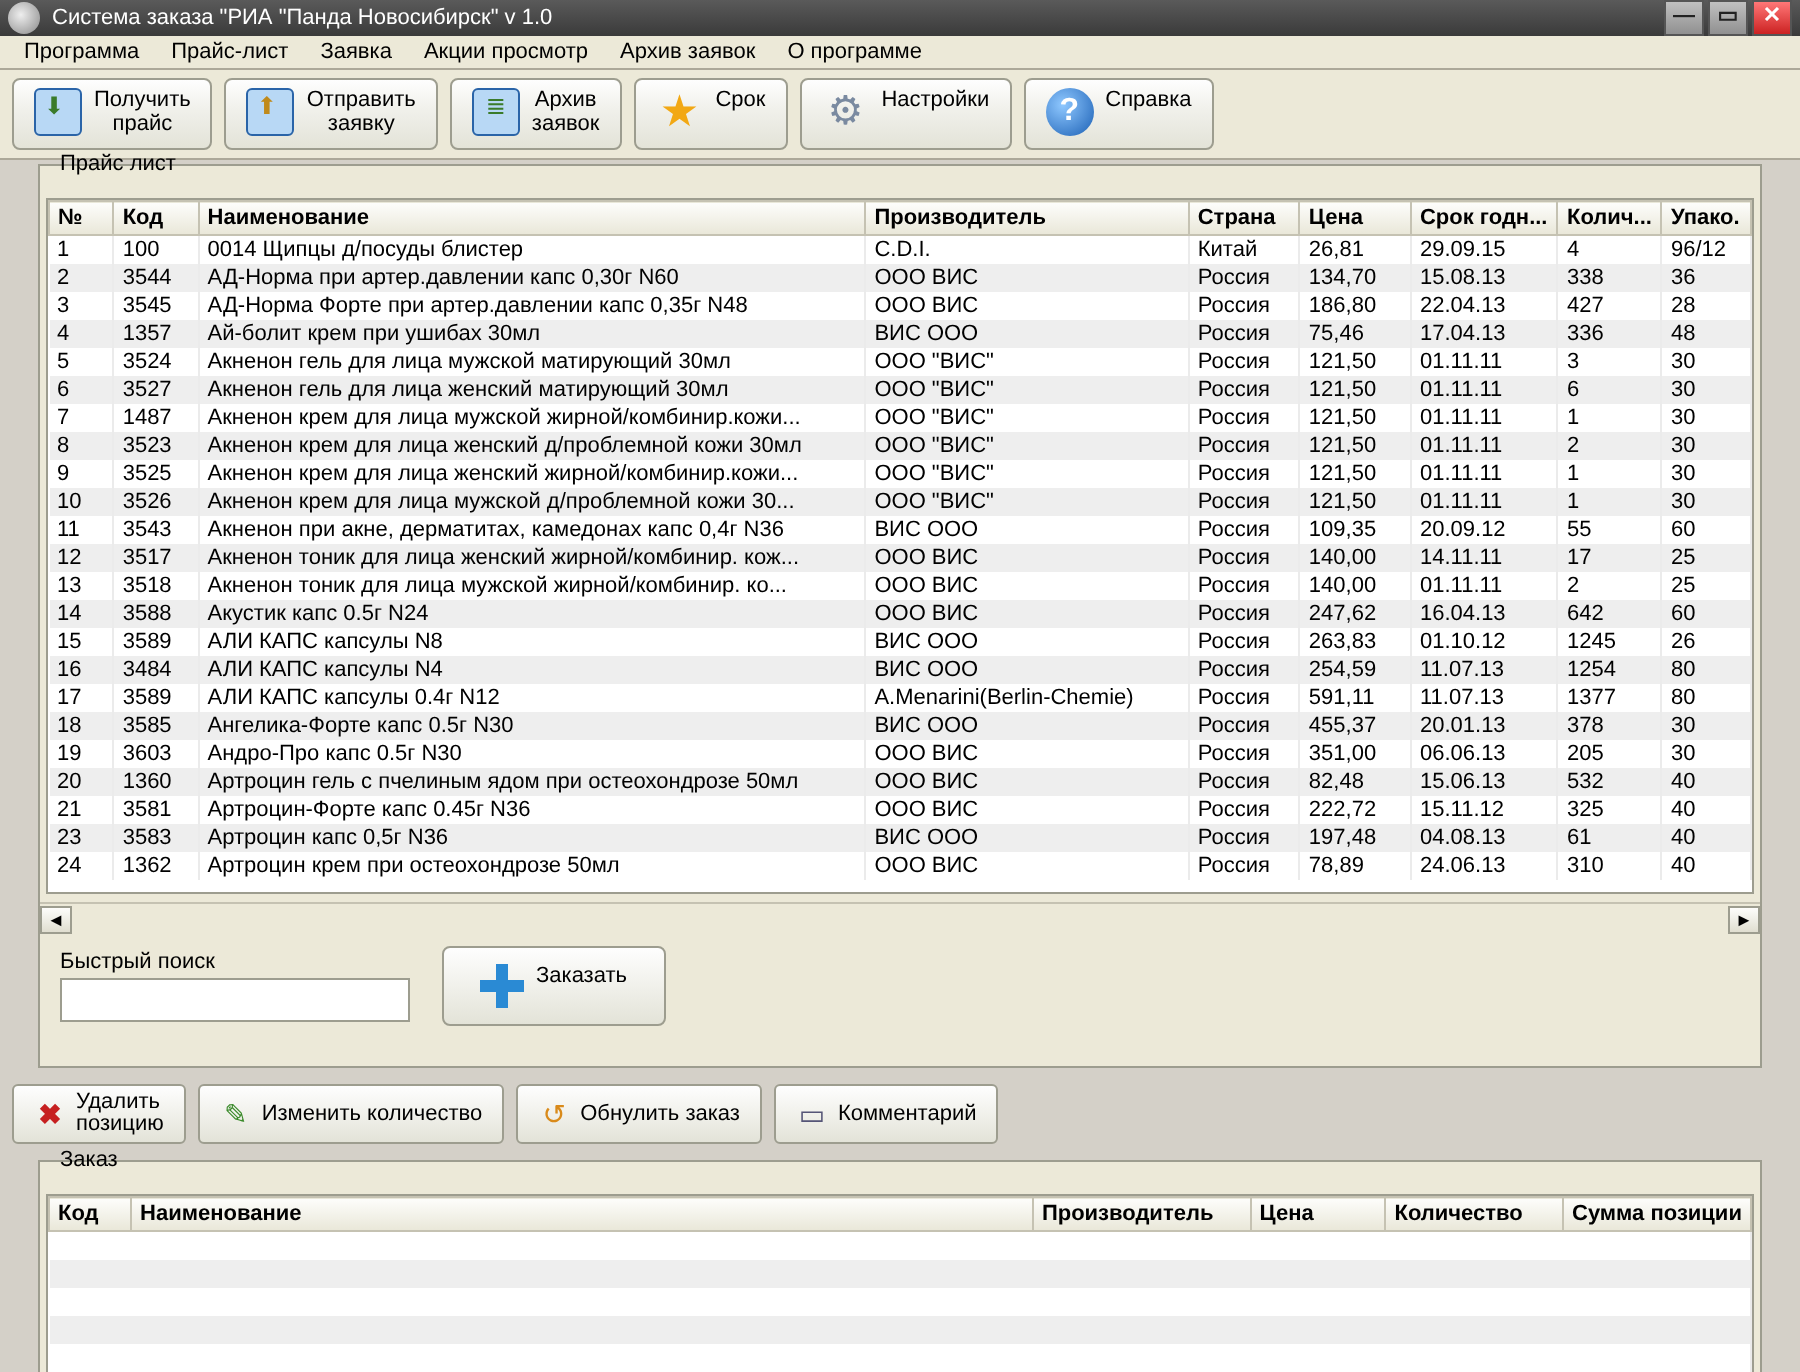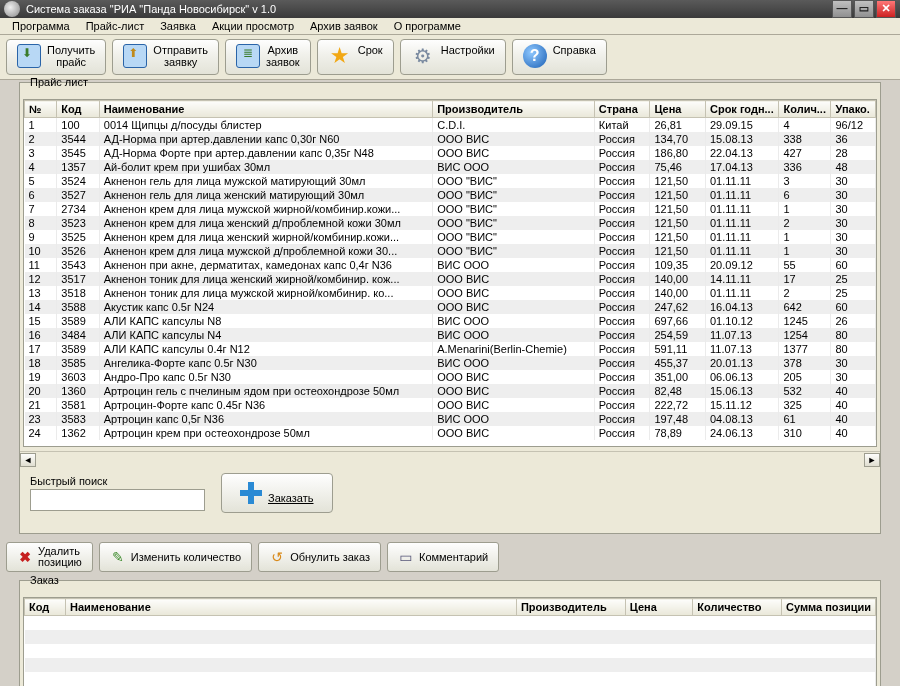--- a/index.html
+++ b/index.html
@@ -157,24 +157,24 @@
   }
   .search-box {
     display:flex; flex-direction:column; gap:2px;
   }
   .search-box input {
     width: 175px; height: 22px;
     border:1px solid #9d9d8f;
     padding:2px 4px;
   }
   .order-btn {
-    display: flex; align-items:flex-end; gap:6px;
+    display: flex; align-items:flex-start; gap:6px;
     background: linear-gradient(to bottom, #fefefe, #e3e3d8);
     border:1px solid #9d9d8f; border-radius:4px;
-    padding: 8px 18px; cursor:pointer; font-size:11px;text-decoration:underline;
+    padding: 8px 18px; cursor:pointer; font-size:11px;
   }
   .plus-icon {
     width:22px;height:22px;position:relative;
   }
   .plus-icon::before, .plus-icon::after {
     content:""; position:absolute; background:#2a8ad4;
   }
   .plus-icon::before { left:8px; top:0; width:6px; height:22px; }
   .plus-icon::after { top:8px; left:0; width:22px; height:6px; }
   
@@ -337,21 +337,21 @@
             <td>Акненон гель для лица женский матирующий 30мл</td>
             <td>ООО "ВИС"</td>
             <td>Россия</td>
             <td>121,50</td>
             <td>01.11.11</td>
             <td>6</td>
             <td>30</td>
           </tr>
           <tr>
             <td>7</td>
-            <td>2734</td>
+            <td>1487</td>
             <td>Акненон крем для лица мужской жирной/комбинир.кожи...</td>
             <td>ООО "ВИС"</td>
             <td>Россия</td>
             <td>121,50</td>
             <td>01.11.11</td>
             <td>1</td>
             <td>30</td>
           </tr>
           <tr>
             <td>8</td>
@@ -429,21 +429,21 @@
             <td>16.04.13</td>
             <td>642</td>
             <td>60</td>
           </tr>
           <tr>
             <td>15</td>
             <td>3589</td>
             <td>АЛИ КАПС капсулы N8</td>
             <td>ВИС ООО</td>
             <td>Россия</td>
-            <td>697,66</td>
+            <td>263,83</td>
             <td>01.10.12</td>
             <td>1245</td>
             <td>26</td>
           </tr>
           <tr>
             <td>16</td>
             <td>3484</td>
             <td>АЛИ КАПС капсулы N4</td>
             <td>ВИС ООО</td>
             <td>Россия</td>

